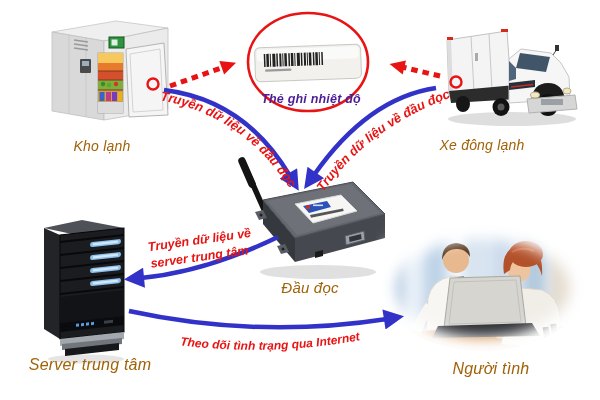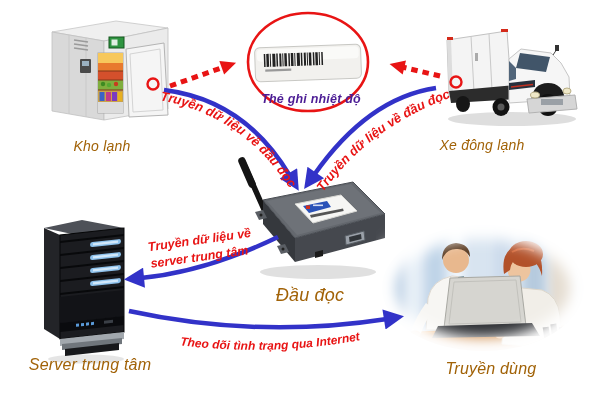--- a/index.html
+++ b/index.html
@@ -3,21 +3,21 @@
 <meta charset="utf-8">
 <style>
   html,body{margin:0;padding:0;background:#ffffff;}
   .canvas{position:relative;width:600px;height:400px;background:#ffffff;overflow:hidden;
           font-family:"Liberation Sans",sans-serif;}
   .node{position:absolute;}
   .node svg{display:block;}
   .lbl{position:absolute;text-align:center;font-style:italic;font-weight:normal;
        color:#a16207;letter-spacing:.2px;line-height:1.1;}
   .lbl-sm{font-size:14px;}
-  .lbl-md{font-size:18px;margin-top:6px;}
+  .lbl-md{font-size:15px;}
   .lbl-lg{font-size:16px;}
   .lbl-tag{font-size:12.5px;font-weight:600;color:#4c1d95;}
   .overlay{position:absolute;left:0;top:0;z-index:9;}
   .red-label{font-style:italic;font-weight:bold;fill:#e81414;}
 </style>
 </head>
 <body>
 
 <div class="canvas">
 
@@ -227,21 +227,21 @@
         </g>
         <g transform="rotate(-8 178 116)">
           <rect x="168" y="106" width="6" height="20" fill="#17171a"></rect>
           <rect x="176" y="104" width="6" height="22" fill="#17171a"></rect>
           <rect x="184" y="108" width="5" height="16" fill="#26262a"></rect>
         </g>
       </g>
       <ellipse cx="107" cy="68" rx="101" ry="63" fill="none" stroke="#ffffff" stroke-width="28" filter="url(#soft2)"></ellipse>
     </svg>
   </div>
-  <div class="lbl lbl-lg" style="left:411px;top:360px;width:160px;">Truyền dùng</div>
+  <div class="lbl lbl-lg" style="left:411px;top:360px;width:160px;">Người tình</div>
 
   <svg class="overlay" width="600" height="400" viewBox="0 0 600 400">
     <defs>
       <marker id="bluehead" markerWidth="5" markerHeight="4.5" viewBox="0 0 10 10" refX="1.5" refY="5" orient="auto">
         <path d="M0,0 L10,5 L0,10 Z" fill="#3232c8"></path>
       </marker>
       <marker id="redhead" markerWidth="3.6" markerHeight="3.2" viewBox="0 0 10 10" refX="1.5" refY="5" orient="auto">
         <path d="M0,0.5 L9.5,5 L0,9.5 Z" fill="#e81414"></path>
       </marker>
     </defs>

